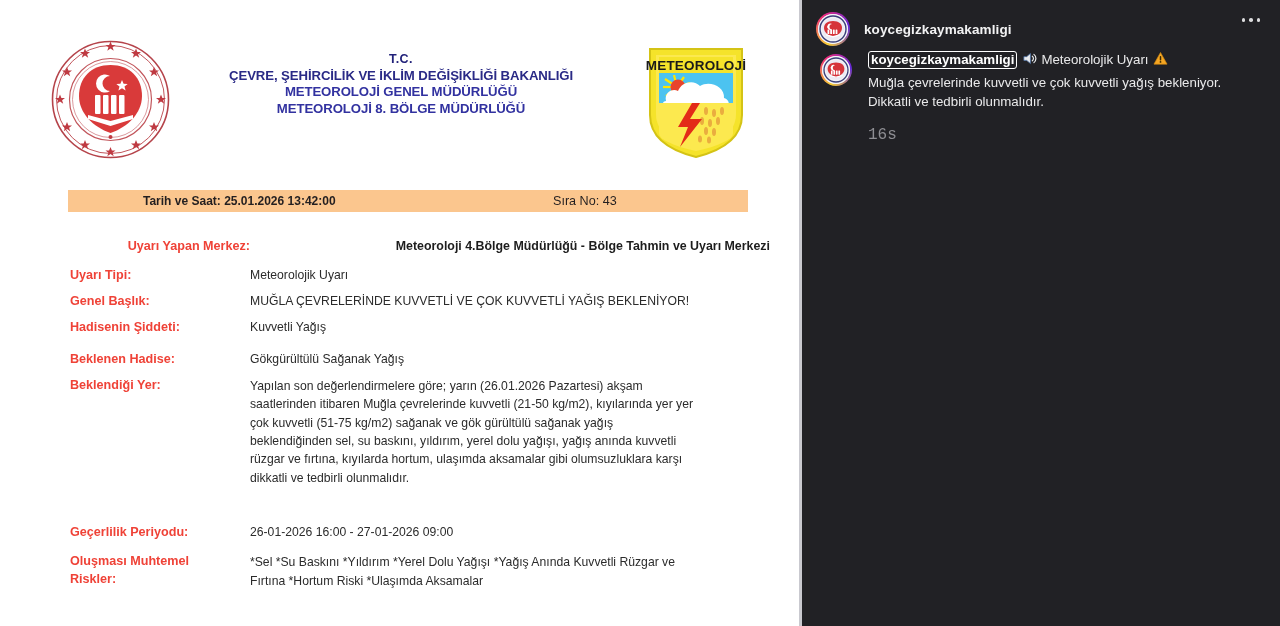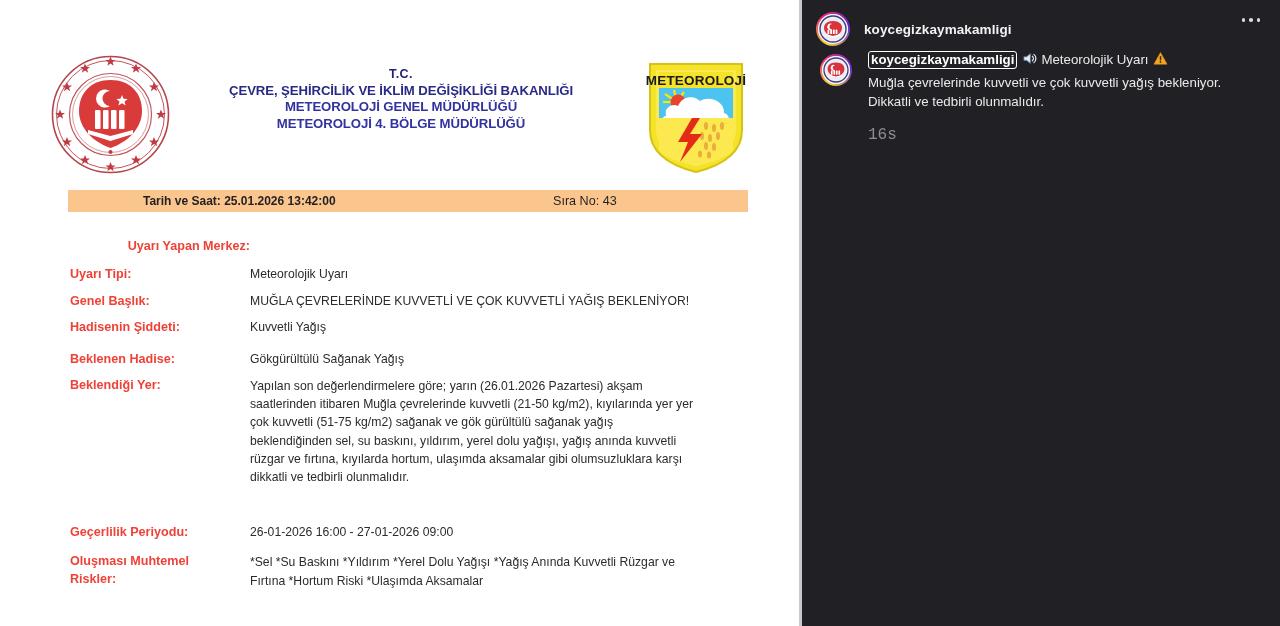--- a/index.html
+++ b/index.html
@@ -20,21 +20,21 @@
     overflow: hidden;
   }
   .doc-divider {
     position: absolute; top: 0; right: 0;
     width: 3px; height: 626px;
     background: #c9c9cf;
   }
 
   
   .doc-header {
-    position: absolute; left: 0; top: 42px;
+    position: absolute; left: 0; top: 27px;
     width: 790px; height: 140px;
   }
   .seal {
     position: absolute; left: 48px; top: 10px;
     width: 125px; height: 125px;
   }
   .seal svg { display: block; width: 125px; height: 125px; }
 
   .ministry-titles {
     position: absolute; left: 186px; top: 25px;
@@ -248,21 +248,21 @@
           </g>
           <path d="M40 78 L 62.5 84 L 85 78 L 85 82 L 62.5 89 L 40 82 Z" fill="#ffffff"></path>
           <circle cx="62.5" cy="100" r="2" fill="#bf3a42"></circle>
         </svg>
       </div>
 
       <div class="ministry-titles">
         <div class="tc-line">T.C.</div>
         <div class="min-line">ÇEVRE, ŞEHİRCİLİK VE İKLİM DEĞİŞİKLİĞİ BAKANLIĞI</div>
         <div class="min-line sub">METEOROLOJİ GENEL MÜDÜRLÜĞÜ</div>
-        <div class="min-line sub">METEOROLOJİ 4. BÖLGE MÜDÜRLÜĞÜ</div>
+        <div class="min-line sub">METEOROLOJİ 8. BÖLGE MÜDÜRLÜĞÜ</div>
       </div>
 
       <div class="met-logo">
         <svg viewBox="0 0 128 128">
           <path d="M18 14 H110 V80 C110 104 88 116 64 122 C40 116 18 104 18 80 Z" fill="#f5e32a" stroke="#d4c315" stroke-width="2"></path>
           <path d="M24 20 H104 V79 C104 99 85 110 64 115 C43 110 24 99 24 79 Z" fill="#fce94f"></path>
           <rect x="27" y="22" width="74" height="16" fill="#f5e32a"></rect>
           <text x="64" y="35" font-family="&quot;Liberation Sans&quot;, sans-serif" font-size="13.5" font-weight="bold" fill="#1a1a1a" text-anchor="middle" letter-spacing="0.2">METEOROLOJİ</text>
           <path d="M27 38 H101 V68 H27 Z" fill="#4cc3f0"></path>
           <g stroke="#ffe600" stroke-width="2.2">
@@ -295,20 +295,21 @@
     </div>
 
     <div class="date-bar">
       <span class="dleft">Tarih ve Saat: 25.01.2026 13:42:00</span>
       <span class="dright">Sıra No: 43</span>
     </div>
 
     <div class="form-area">
       <div class="frow r1">
         <div class="flabel">Uyarı Yapan Merkez:</div>
+        <div class="fvalue bold">Meteoroloji 4.Bölge Müdürlüğü - Bölge Tahmin ve Uyarı Merkezi</div>
       </div>
       <div class="frow r2">
         <div class="flabel">Uyarı Tipi:</div>
         <div class="fvalue">Meteorolojik Uyarı</div>
       </div>
       <div class="frow r3">
         <div class="flabel">Genel Başlık:</div>
         <div class="fvalue">MUĞLA ÇEVRELERİNDE KUVVETLİ VE ÇOK KUVVETLİ YAĞIŞ BEKLENİYOR!</div>
       </div>
       <div class="frow r5">

